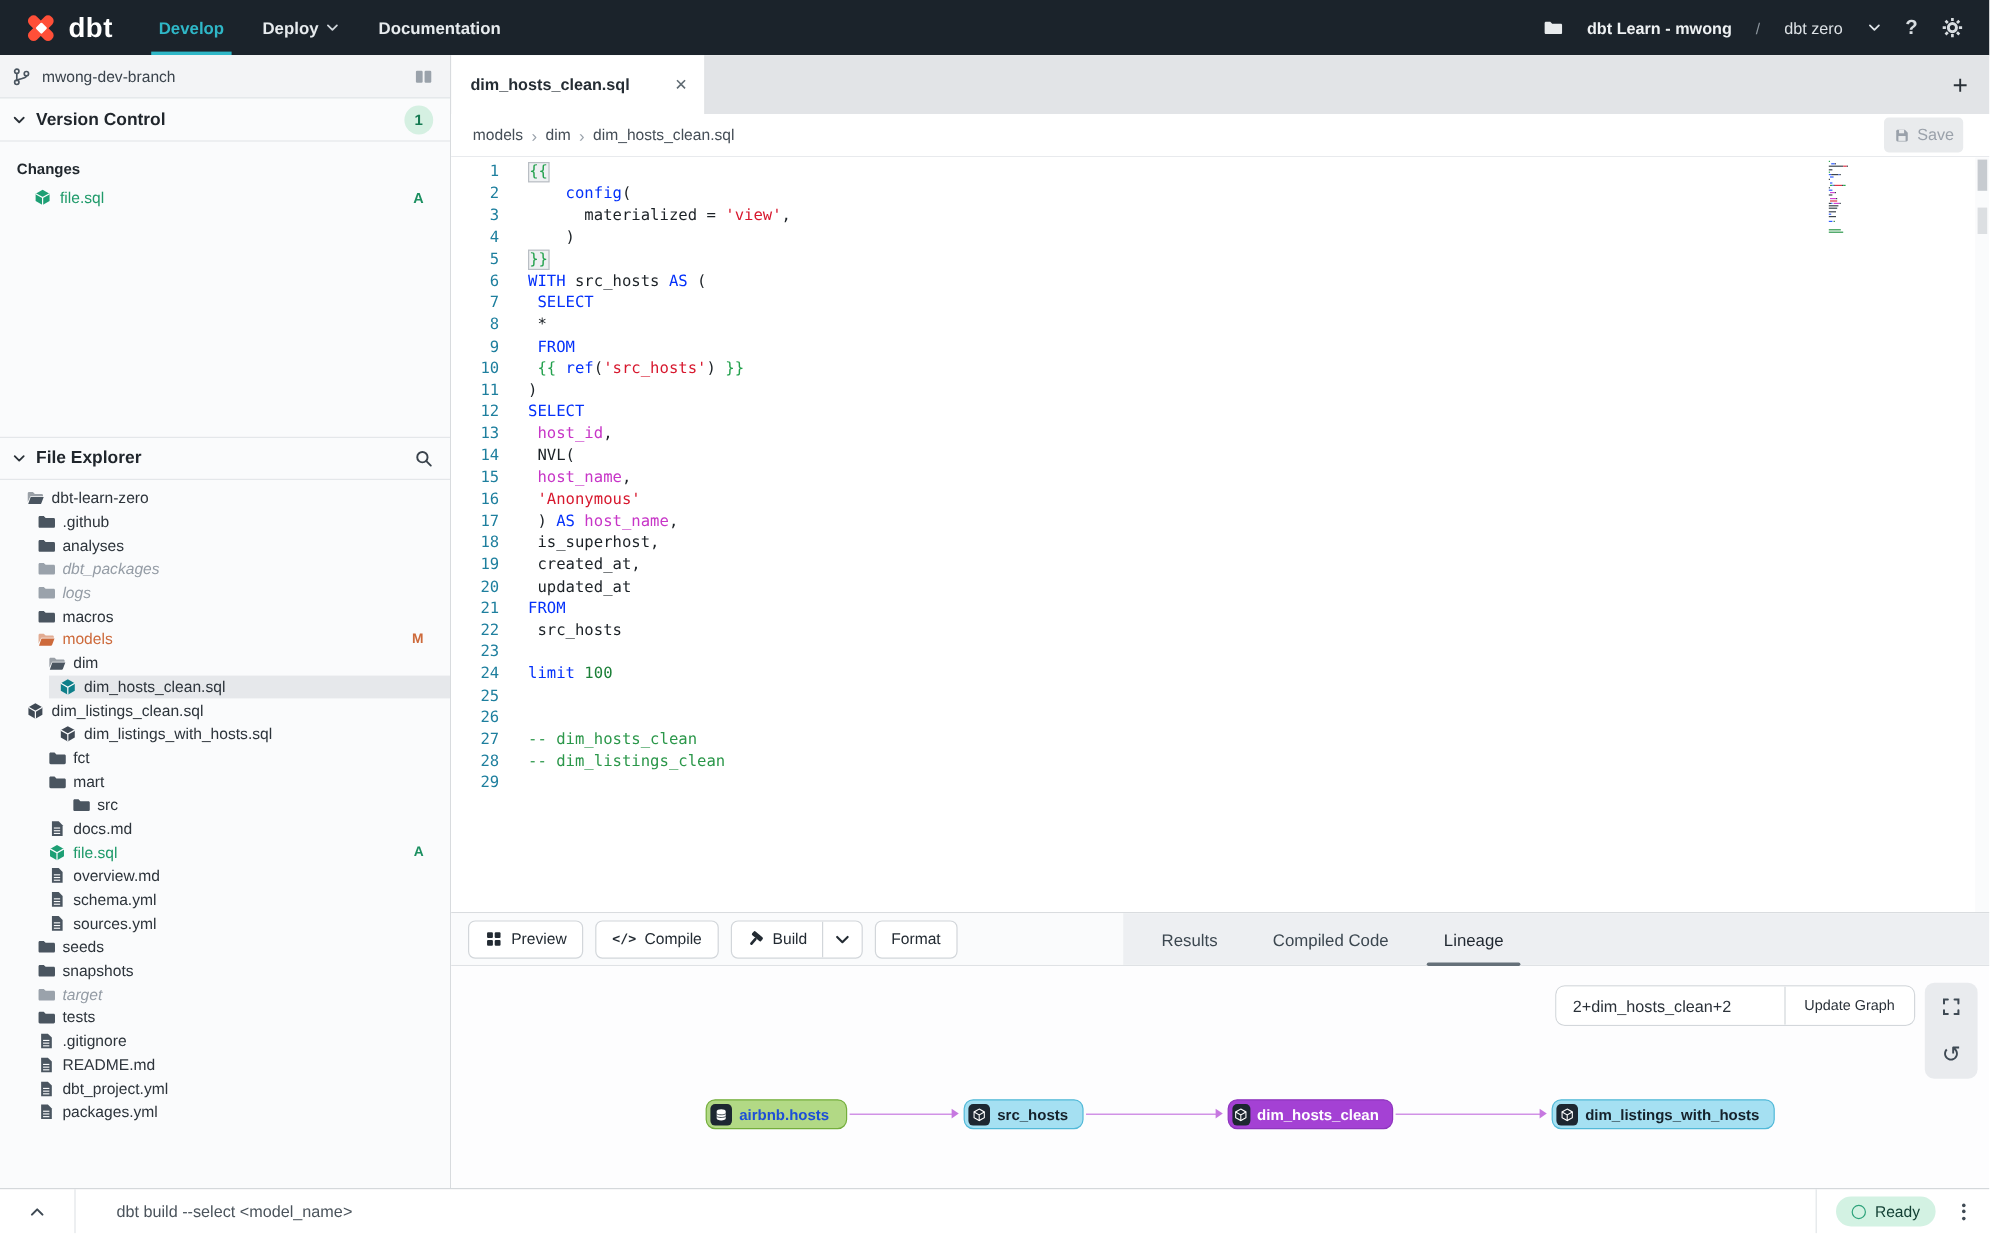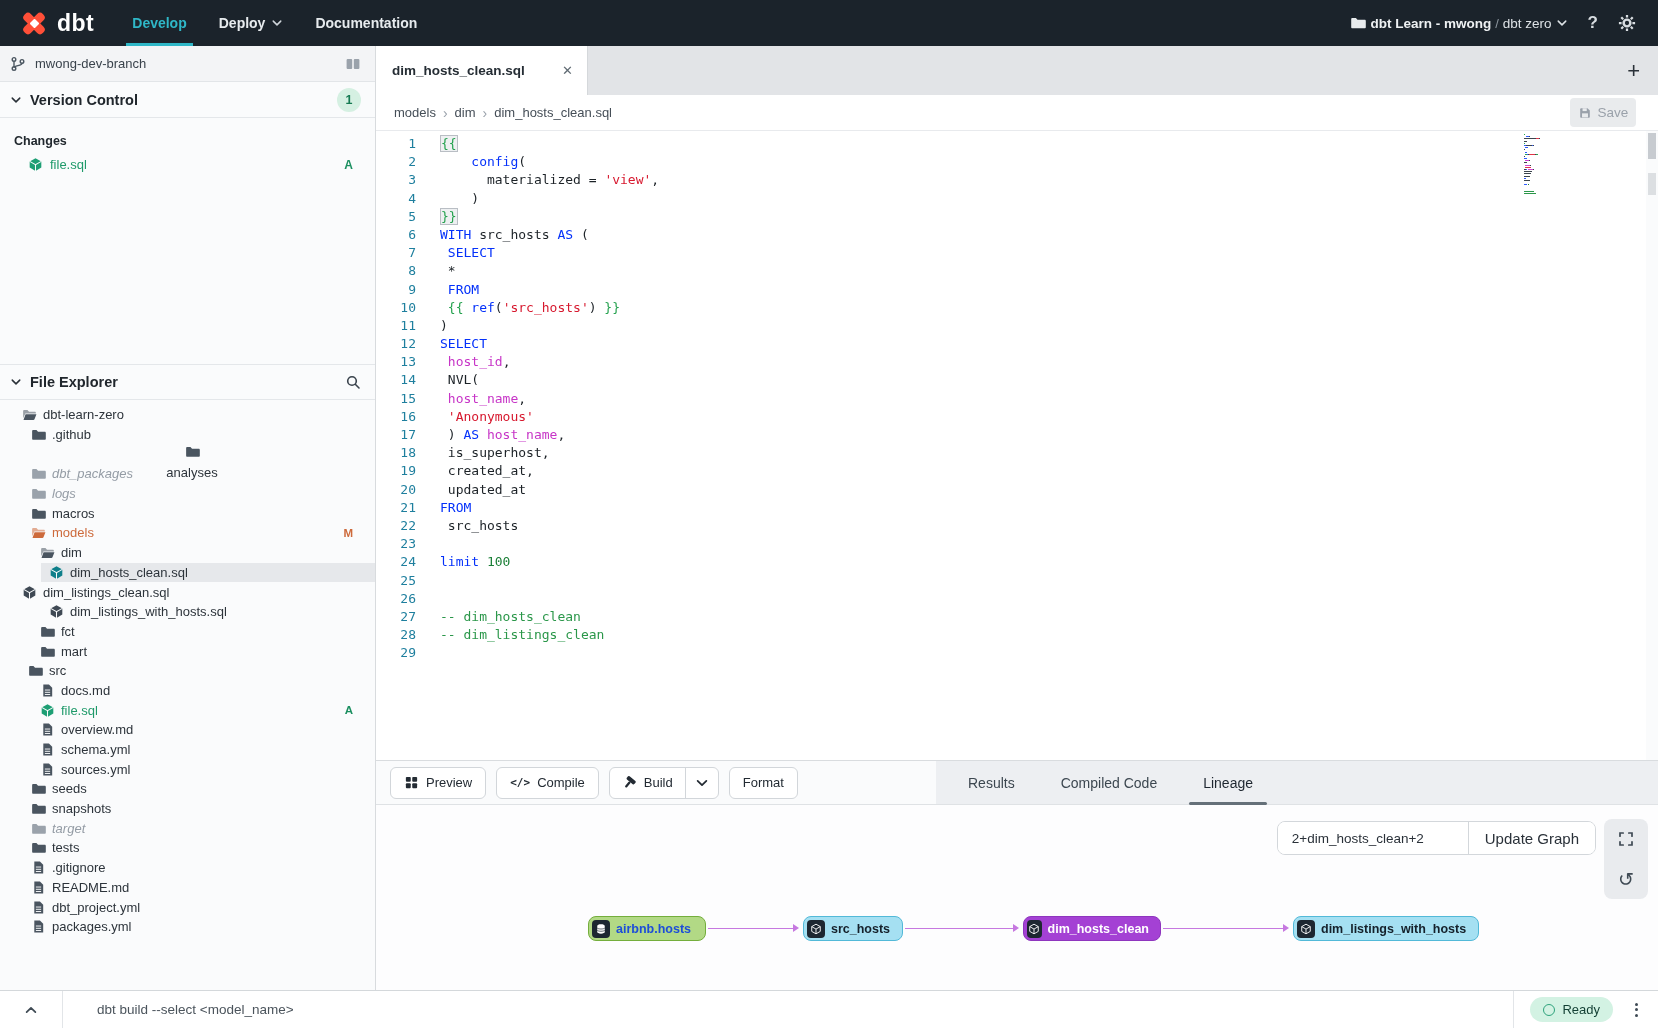--- a/index.html
+++ b/index.html
@@ -13,21 +13,21 @@
   .logo-x i { position:absolute; left:1px; top:10px; width:26px; height:9px; border-radius:4px; background:#ff4f38; }
   .logo-x i.b1 { transform:rotate(45deg); } .logo-x i.b2 { transform:rotate(-45deg); }
   .logo-x i.dot { left:11px; top:11px; width:7px; height:7px; border-radius:1px; background:#fff; transform:rotate(45deg); }
   .logo-text { color:#fff; font-size:23px; font-weight:bold; letter-spacing:.5px; }
   .menus { display:flex; align-items:stretch; gap:8px; }
   .menu-item { position:relative; display:flex; align-items:center; gap:6px; padding:0 12px; color:#e7ebee; font-size:14px; font-weight:bold; cursor:pointer; }
   .menu-item.active { color:#2fb7c7; }
   .menu-item.active::after { content:""; position:absolute; left:6px; right:6px; bottom:0; height:3px; background:#2fb7c7; }
   .menu-item .icon { color:#cfd5da; }
   .nav-right { margin-left:auto; display:flex; align-items:center; gap:20px; padding-right:22px; }
-  .account { display:flex; align-items:center; gap:4px; cursor:pointer; }
+  .account { display:flex; align-items:center; gap:20px; cursor:pointer; }
   .account .proj { color:#eef1f3; font-size:13.5px; font-weight:bold; }
   .account .slash { color:#8d969e; font-size:13px; }
   .account .env { color:#dde2e6; font-size:13.5px; }
   .help-btn { color:#d8dde1; font-size:17px; font-weight:bold; cursor:pointer; }
 
   .icon { display:inline-flex; align-items:center; justify-content:center; }
   .icon svg { width:100%; height:100%; display:block; }
   .i12 { width:12px; height:12px; } .i14 { width:14px; height:14px; } .i15 { width:15px; height:15px; }
   .i16 { width:16px; height:16px; } .i18 { width:18px; height:18px; }
 
@@ -98,21 +98,21 @@
   .code-glyph { font-family:"DejaVu Sans Mono", monospace; font-size:11px; font-weight:bold; }
   .tb-right { flex:1; background:#edeff2; display:flex; align-items:center; gap:46px; padding-left:32px; }
   .bp-tab { position:relative; font-size:14px; color:#3c4750; cursor:pointer; }
   .bp-tab.active { color:#1f2730; }
   .bp-tab.active::after { content:""; position:absolute; left:-14px; right:-14px; bottom:-14px; height:3px; background:#657079; border-radius:2px; }
 
   
   .lineage { position:relative; flex:none; height:185px; background:#fdfdfe; }
   .selector { position:absolute; top:16px; right:62px; height:34px; display:flex; border:1px solid #d3d7db; border-radius:8px; background:#fff; overflow:hidden; }
   .selector input { width:190px; border:none; outline:none; padding:0 14px; font-size:13.5px; color:#2a3139; font-family:inherit; }
-  .selector .upd { border:none; border-left:1px solid #d3d7db; background:#fff; padding:0 16px; font-size:15px; color:#2a3139; cursor:pointer; font-family:inherit; }
+  .selector .upd { border:none; border-left:1px solid #d3d7db; background:#fff; padding:0 16px; font-size:12px; color:#2a3139; cursor:pointer; font-family:inherit; }
   .gfx-tools { position:absolute; top:14px; right:10px; width:44px; background:#e9ebee; border-radius:8px; padding:5px 0; display:flex; flex-direction:column; align-items:center; gap:10px; }
   .gfx-btn { width:34px; height:30px; display:flex; align-items:center; justify-content:center; color:#3f4a54; cursor:pointer; }
   .reset-glyph { font-size:19px; line-height:1; font-family:"DejaVu Sans", sans-serif; }
   .lin-node { position:absolute; height:25px; border-radius:8px; display:flex; align-items:center; gap:6px; padding:0 11px 0 3px; cursor:pointer; border:1.5px solid; }
   .lin-node .nico { width:18px; height:18px; border-radius:4px; background:#1d2731; display:flex; align-items:center; justify-content:center; }
   .lin-node .nlabel { font-size:12.5px; font-weight:bold; white-space:nowrap; }
   .edge { position:absolute; height:0; border-top:1.5px solid #c678e0; }
   .edge-arrow { position:absolute; width:0; height:0; border-top:4px solid transparent; border-bottom:4px solid transparent; border-left:6px solid #c678e0; }
 
   
@@ -257,21 +257,21 @@
             <span class="nm">dbt-learn-zero</span>
           </div>
           <div class="tree-row" style="padding-left: 31px;">
             <span class="icon i15" style="color: rgb(74, 85, 96);">
               <svg viewBox="0 0 16 16" fill="currentColor">
                 <path d="M1.2 4.5c0-.7.5-1.2 1.2-1.2h3.4l1.7 1.7h7.1c.7 0 1.2.5 1.2 1.2v6.3c0 .7-.5 1.2-1.2 1.2H2.4c-.7 0-1.2-.5-1.2-1.2V4.5z"></path>
               </svg>
             </span>
             <span class="nm">.github</span>
           </div>
-          <div class="tree-row" style="padding-left: 31px; flex-direction: column;">
+          <div class="tree-row" style="padding-left: 31px;">
             <span class="icon i15" style="color: rgb(74, 85, 96);">
               <svg viewBox="0 0 16 16" fill="currentColor">
                 <path d="M1.2 4.5c0-.7.5-1.2 1.2-1.2h3.4l1.7 1.7h7.1c.7 0 1.2.5 1.2 1.2v6.3c0 .7-.5 1.2-1.2 1.2H2.4c-.7 0-1.2-.5-1.2-1.2V4.5z"></path>
               </svg>
             </span>
             <span class="nm">analyses</span>
           </div>
           <div class="tree-row muted" style="padding-left: 31px;">
             <span class="icon i15" style="color: rgb(74, 85, 96);">
               <svg viewBox="0 0 16 16" fill="currentColor">
@@ -351,21 +351,21 @@
             <span class="nm">fct</span>
           </div>
           <div class="tree-row" style="padding-left: 40px;">
             <span class="icon i15" style="color: rgb(74, 85, 96);">
               <svg viewBox="0 0 16 16" fill="currentColor">
                 <path d="M1.2 4.5c0-.7.5-1.2 1.2-1.2h3.4l1.7 1.7h7.1c.7 0 1.2.5 1.2 1.2v6.3c0 .7-.5 1.2-1.2 1.2H2.4c-.7 0-1.2-.5-1.2-1.2V4.5z"></path>
               </svg>
             </span>
             <span class="nm">mart</span>
           </div>
-          <div class="tree-row" style="padding-left: 28px;">
+          <div class="tree-row" style="padding-left: 60px;">
             <span class="icon i15" style="color: rgb(74, 85, 96);">
               <svg viewBox="0 0 16 16" fill="currentColor">
                 <path d="M1.2 4.5c0-.7.5-1.2 1.2-1.2h3.4l1.7 1.7h7.1c.7 0 1.2.5 1.2 1.2v6.3c0 .7-.5 1.2-1.2 1.2H2.4c-.7 0-1.2-.5-1.2-1.2V4.5z"></path>
               </svg>
             </span>
             <span class="nm">src</span>
           </div>
           <div class="tree-row" style="padding-left: 40px;">
             <span class="icon i15" style="color: rgb(74, 85, 96);">
               <svg viewBox="0 0 16 16">

